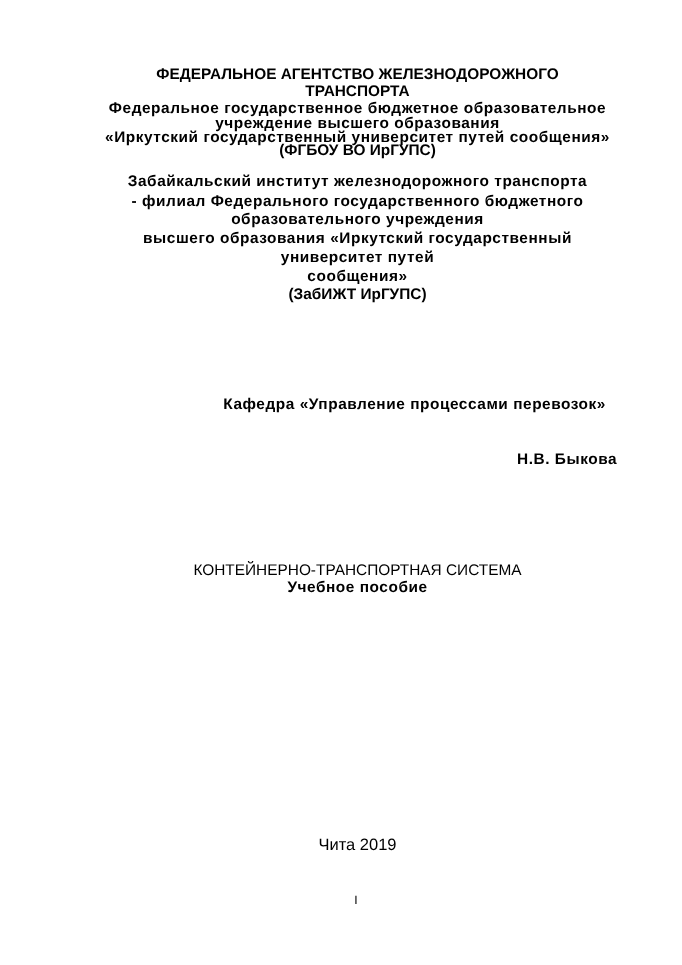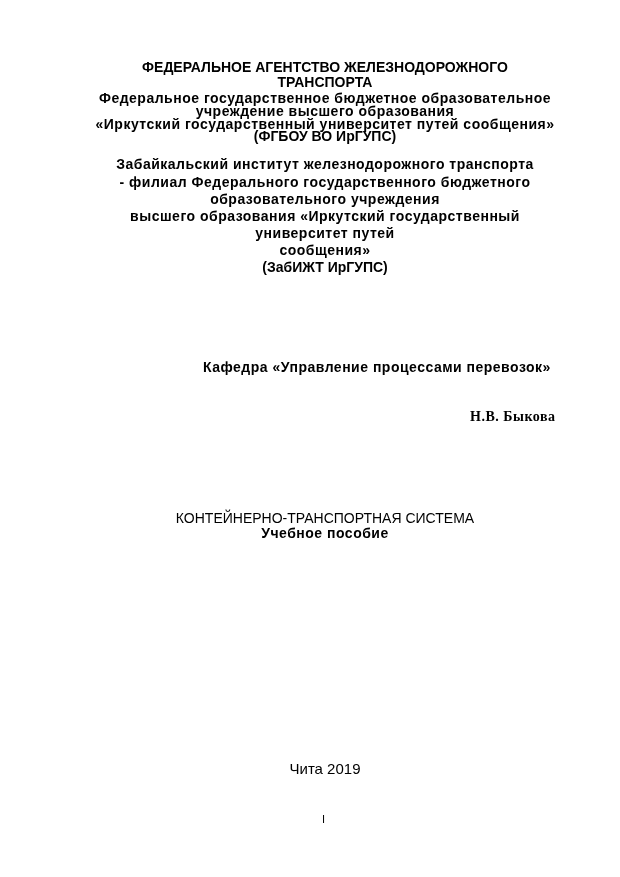--- a/index.html
+++ b/index.html
@@ -50,21 +50,21 @@
     <div class="line b sp" style="top:175px;">- филиал Федерального государственного бюджетного</div>
     <div class="line b sp" style="top:192px;">образовательного учреждения</div>
     <div class="line b sp" style="top:209px;">высшего образования «Иркутский государственный</div>
     <div class="line b sp" style="top:226px;">университет путей</div>
     <div class="line b sp" style="top:243px;">сообщения»</div>
     <div class="line b" style="top:260px;">(ЗабИЖТ ИрГУПС)</div>
   </div>
 
   <div class="abs b sp" style="top:360px; left:203px;">Кафедра «Управление процессами перевозок»</div>
 
-  <div class="abs b sp" style="top:410px; left:470px;font-family:Liberation Serif, serif;">Н.В. Быкова</div>
+  <div class="abs b sp" style="top:410px; left:470px;">Н.В. Быкова</div>
 
   <div class="line" style="top:511px;">КОНТЕЙНЕРНО-ТРАНСПОРТНАЯ СИСТЕМА</div>
   <div class="line b sp" style="top:526px;">Учебное пособие</div>
 
   <div class="line" style="top:762px; font-size:15px;">Чита 2019</div>
   <div class="abs" style="top:812px; left:322px; font-size:11px;">I</div>
 
 </div>
 
 </body></html>

